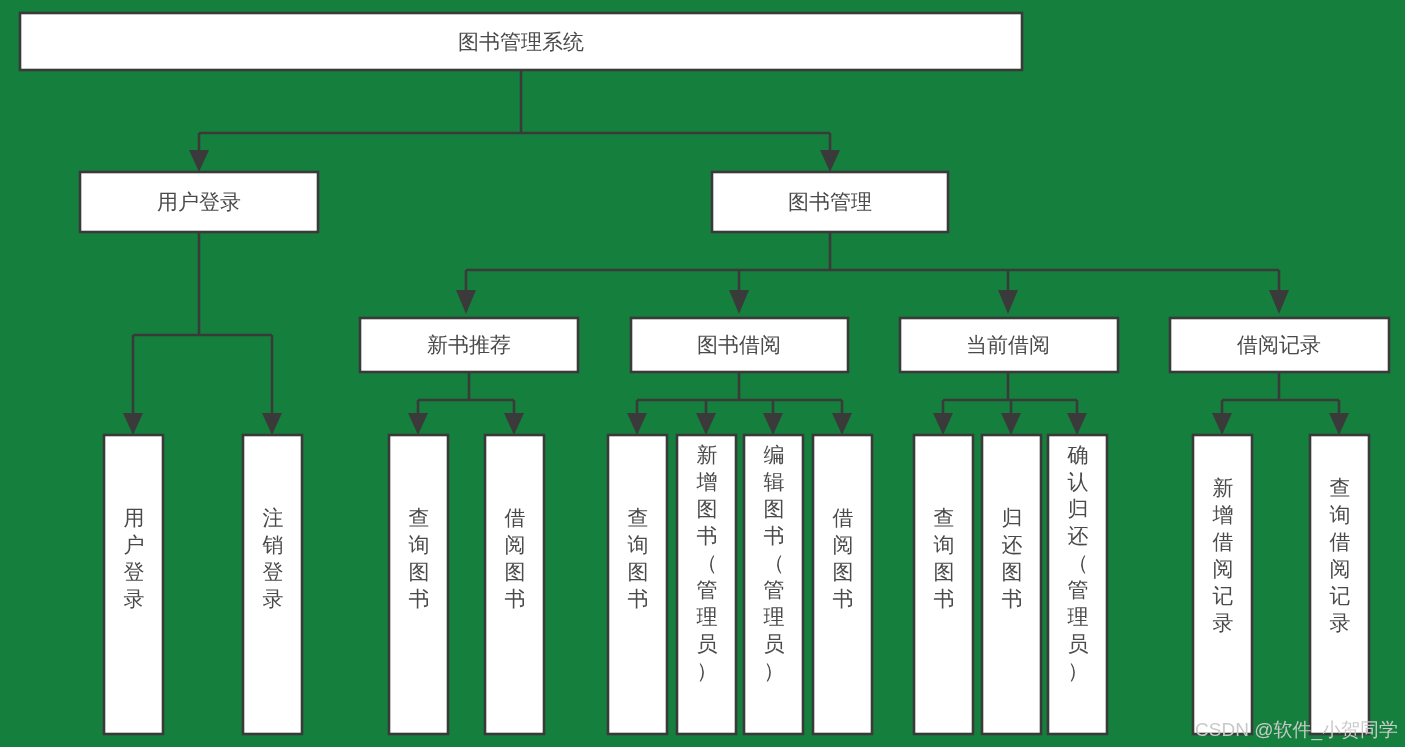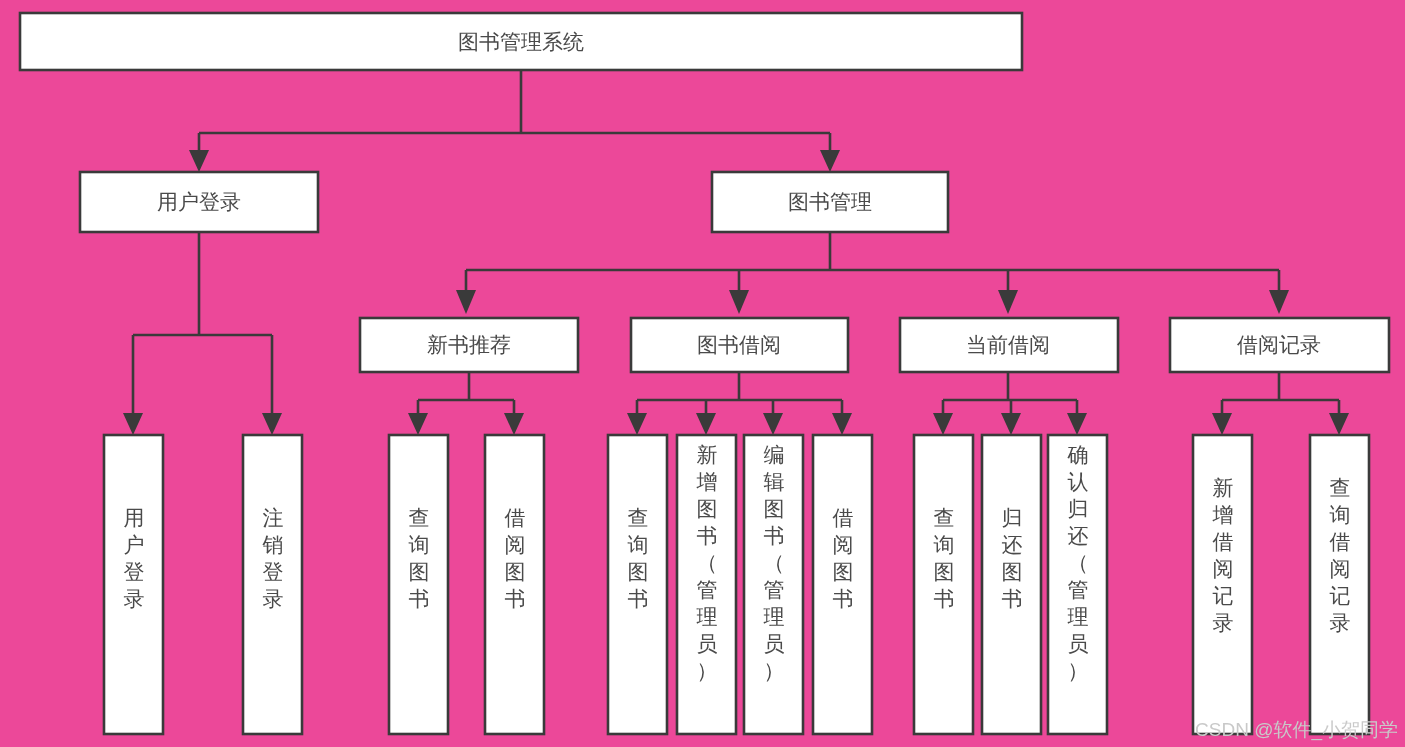--- a/index.html
+++ b/index.html
@@ -8,21 +8,21 @@
     padding: 0;
     background: #ffffff;
   }
   body {
     font-family: "Liberation Sans", "DejaVu Sans", sans-serif;
   }
   #diagram-root {
     position: relative;
     width: 1405px;
     height: 747px;
-    background: #ec4899;
+    background: #15803d;
     overflow: hidden;
   }
   svg.diagram-canvas {
     position: absolute;
     top: 0;
     left: 0;
     width: 1405px;
     height: 747px;
     display: block;
   }

